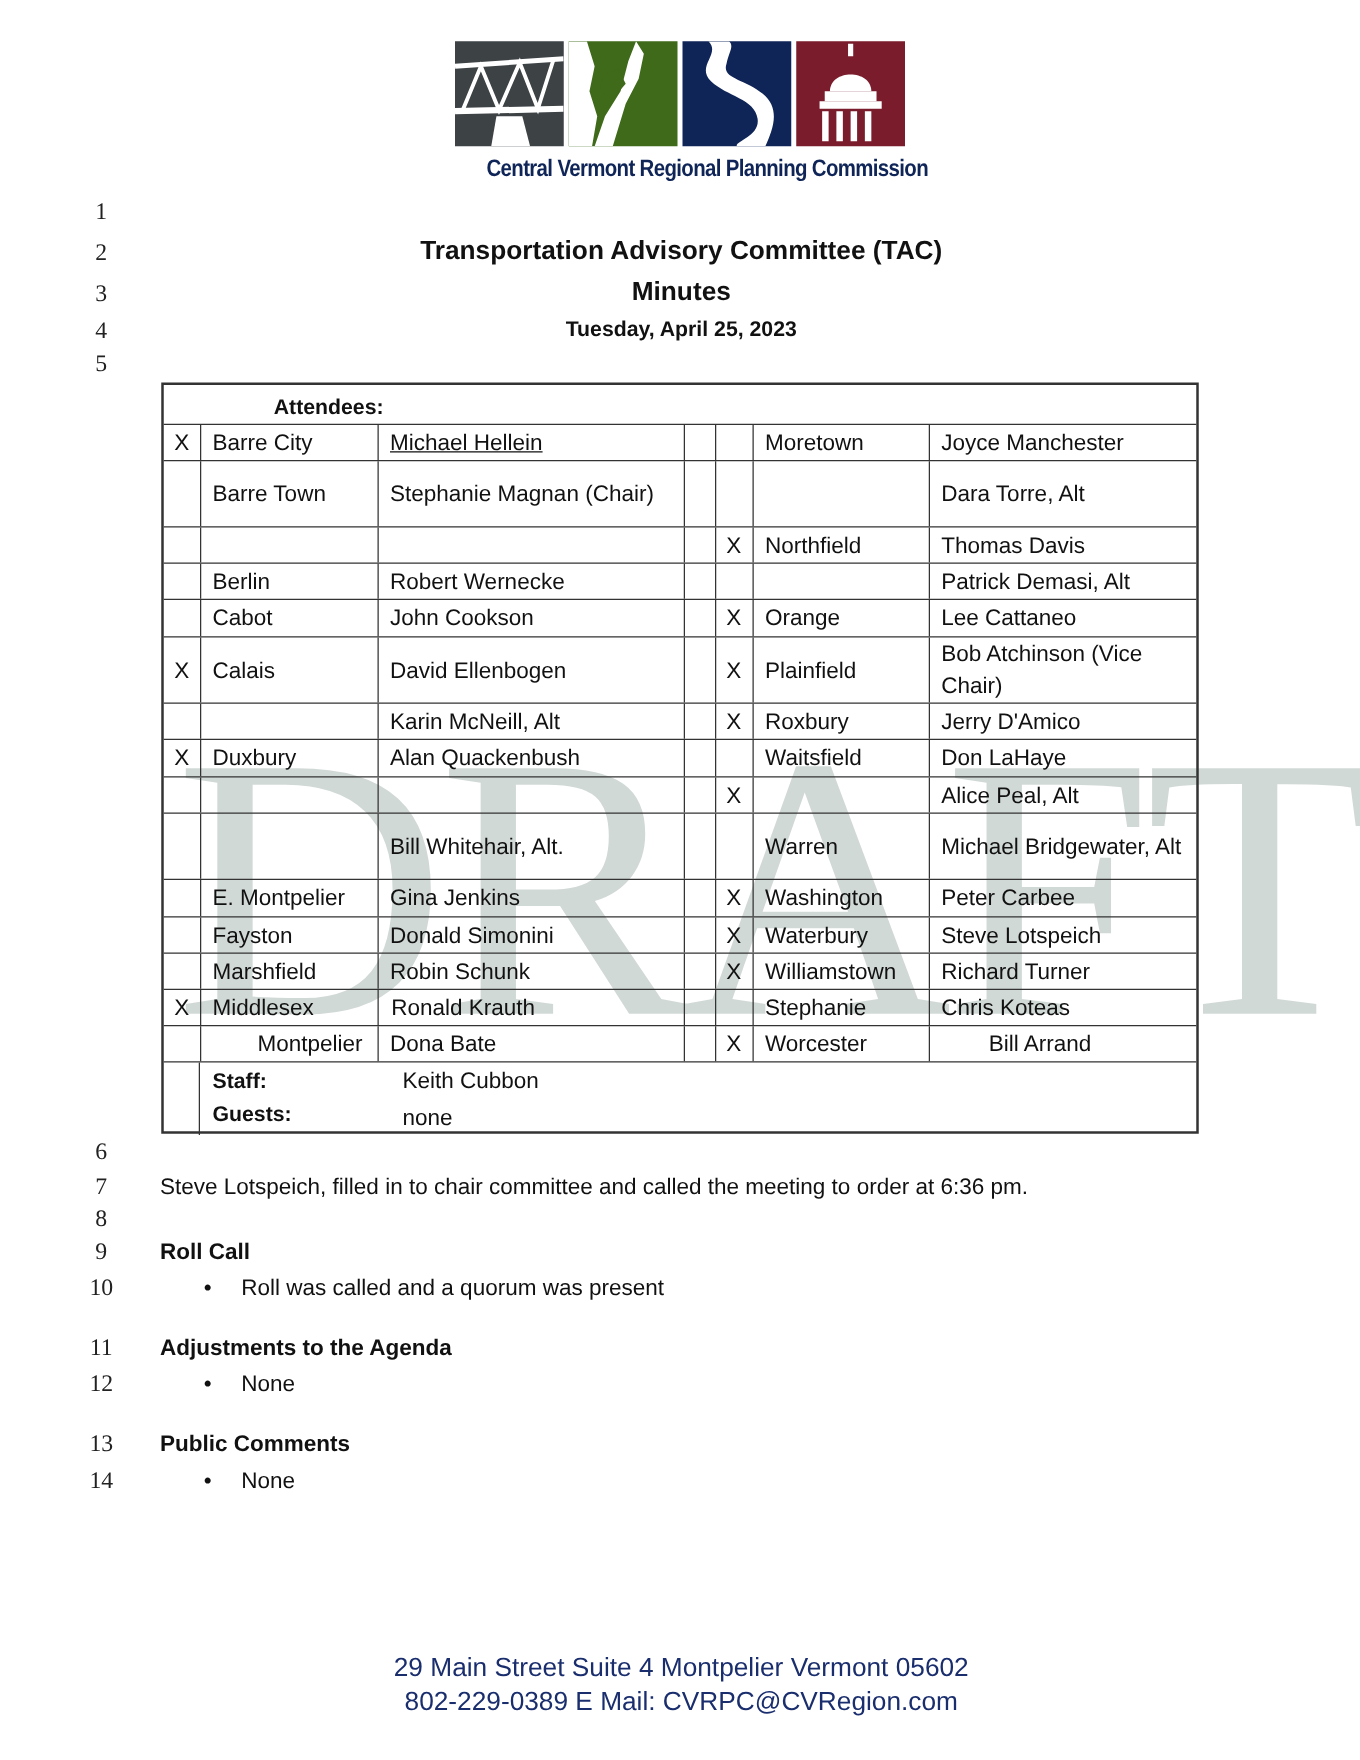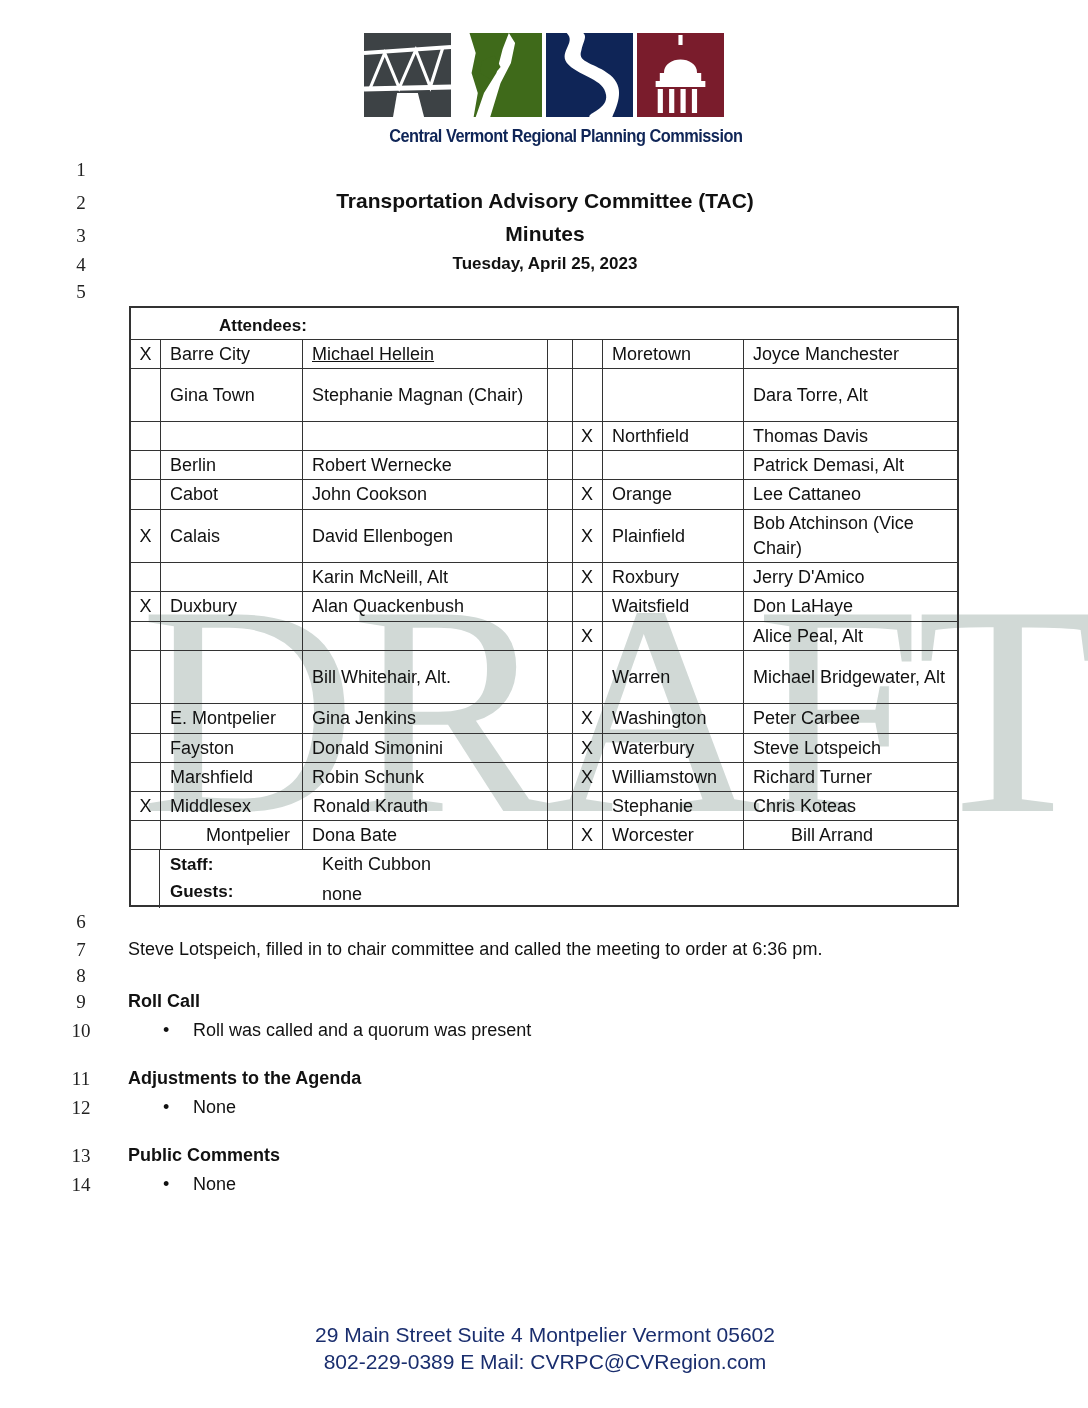--- a/index.html
+++ b/index.html
@@ -126,21 +126,21 @@
         <div class="vline" style="left: 441px;"></div>
         <div class="cell x" style="left: 441px; width: 30px;"></div>
         <div class="vline" style="left: 471px;"></div>
         <div class="cell" style="left: 471px; width: 141px;">Moretown</div>
         <div class="vline" style="left: 612px;"></div>
         <div class="cell" style="left: 612px; width: 216px;">Joyce Manchester</div>
       </div>
       <div class="row" style="top: 60px; height: 53px;">
         <div class="cell x" style="left: 0px; width: 29px;"></div>
         <div class="vline" style="left: 29px;"></div>
-        <div class="cell" style="left: 29px; width: 142px;">Gina Town</div>
+        <div class="cell" style="left: 29px; width: 142px;">Barre Town</div>
         <div class="vline" style="left: 171px;"></div>
         <div class="cell" style="left: 171px; width: 245px;">Stephanie Magnan (Chair)</div>
         <div class="vline" style="left: 416px;"></div>
         <div class="cell x" style="left: 416px; width: 25px;"></div>
         <div class="vline" style="left: 441px;"></div>
         <div class="cell x" style="left: 441px; width: 30px;"></div>
         <div class="vline" style="left: 471px;"></div>
         <div class="cell" style="left: 471px; width: 141px;"></div>
         <div class="vline" style="left: 612px;"></div>
         <div class="cell" style="left: 612px; width: 216px;">Dara Torre, Alt</div>

